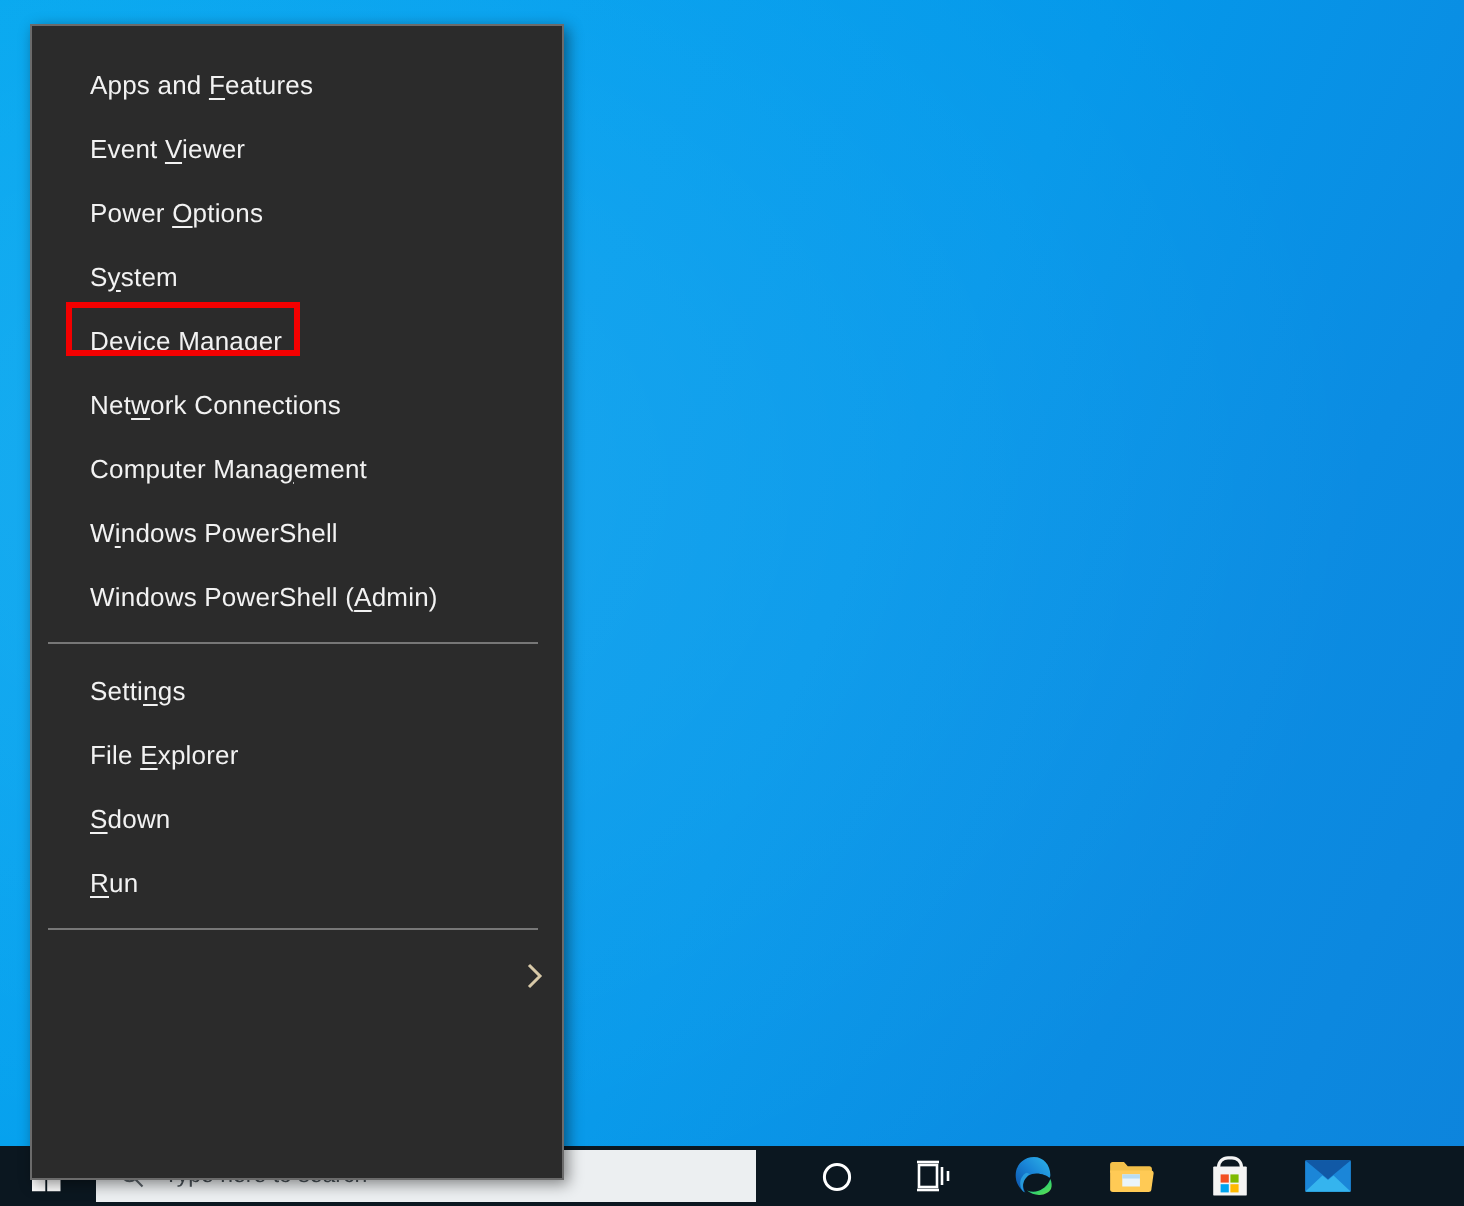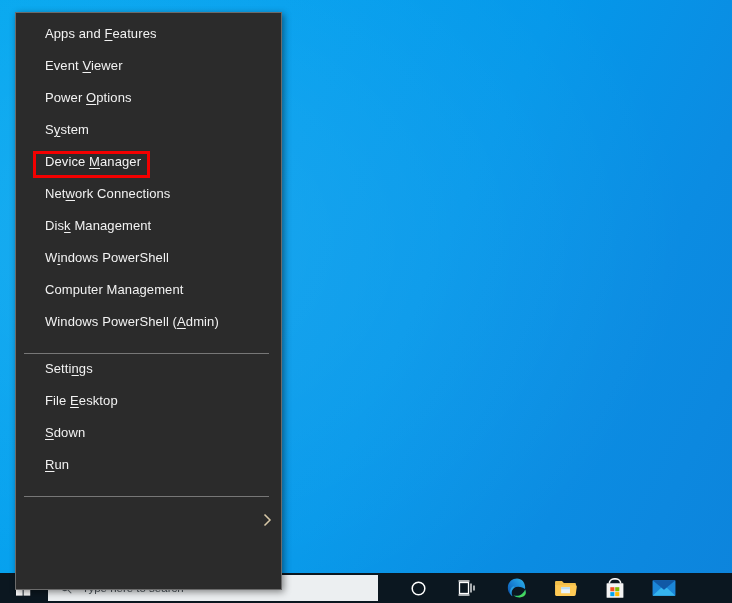--- a/index.html
+++ b/index.html
@@ -58,21 +58,21 @@
     width:267px; height:578px;
     background:#2b2b2b;
     border:1px solid #6b6b6b;
     box-shadow:2px 2px 7px rgba(0,0,0,0.45);
     padding-top:13px;
     z-index:30;
   }
   .menu-item {
     position:relative;
     height:32px;
-    display:flex; align-items:flex-start;
+    display:flex; align-items:center;
     padding-left:29px; padding-right:12px;
     color:#f2f2f2;
     font-size:13px;
     letter-spacing:0.1px;
     white-space:nowrap;
   }
   .menu-item .lbl { display:inline-block; }
   .menu-item u { text-decoration:underline; text-underline-offset:1.5px; }
   .menu-sep {
     height:1px;
@@ -202,39 +202,36 @@
     <div class="menu-item">
       <span class="lbl"><span>S</span><u>y</u><span>stem</span></span>
     </div>
     <div class="menu-item">
       <span class="lbl"><span>Device </span><u>M</u><span>anager</span></span>
     </div>
     <div class="menu-item">
       <span class="lbl"><span>Net</span><u>w</u><span>ork Connections</span></span>
     </div>
     <div class="menu-item">
-      <span class="lbl"><span>Dis</span><u>k</u><span> Management</span></span>
+      <span class="lbl"><span>Computer Mana</span><u>g</u><span>ement</span></span>
     </div>
     <div class="menu-item">
       <span class="lbl"><span>W</span><u>i</u><span>ndows PowerShell</span></span>
     </div>
     <div class="menu-item">
-      <span class="lbl"><span>Computer Mana</span><u>g</u><span>ement</span></span>
-    </div>
-    <div class="menu-item">
       <span class="lbl"><span>Windows PowerShell (</span><u>A</u><span>dmin)</span></span>
     </div>
 
     <div class="menu-sep"></div>
 
     <div class="menu-item">
       <span class="lbl"><span>Setti</span><u>n</u><span>gs</span></span>
     </div>
     <div class="menu-item">
-      <span class="lbl"><span>File </span><u>E</u><span>esktop</span></span>
+      <span class="lbl"><span>File </span><u>E</u><span>xplorer</span></span>
     </div>
     <div class="menu-item">
       <span class="lbl"><span></span><u>S</u><span>down</span></span>
     </div>
     <div class="menu-item">
       <span class="lbl"><span></span><u>R</u><span>un</span></span>
     </div>
 
     <div class="menu-sep"></div>
 

